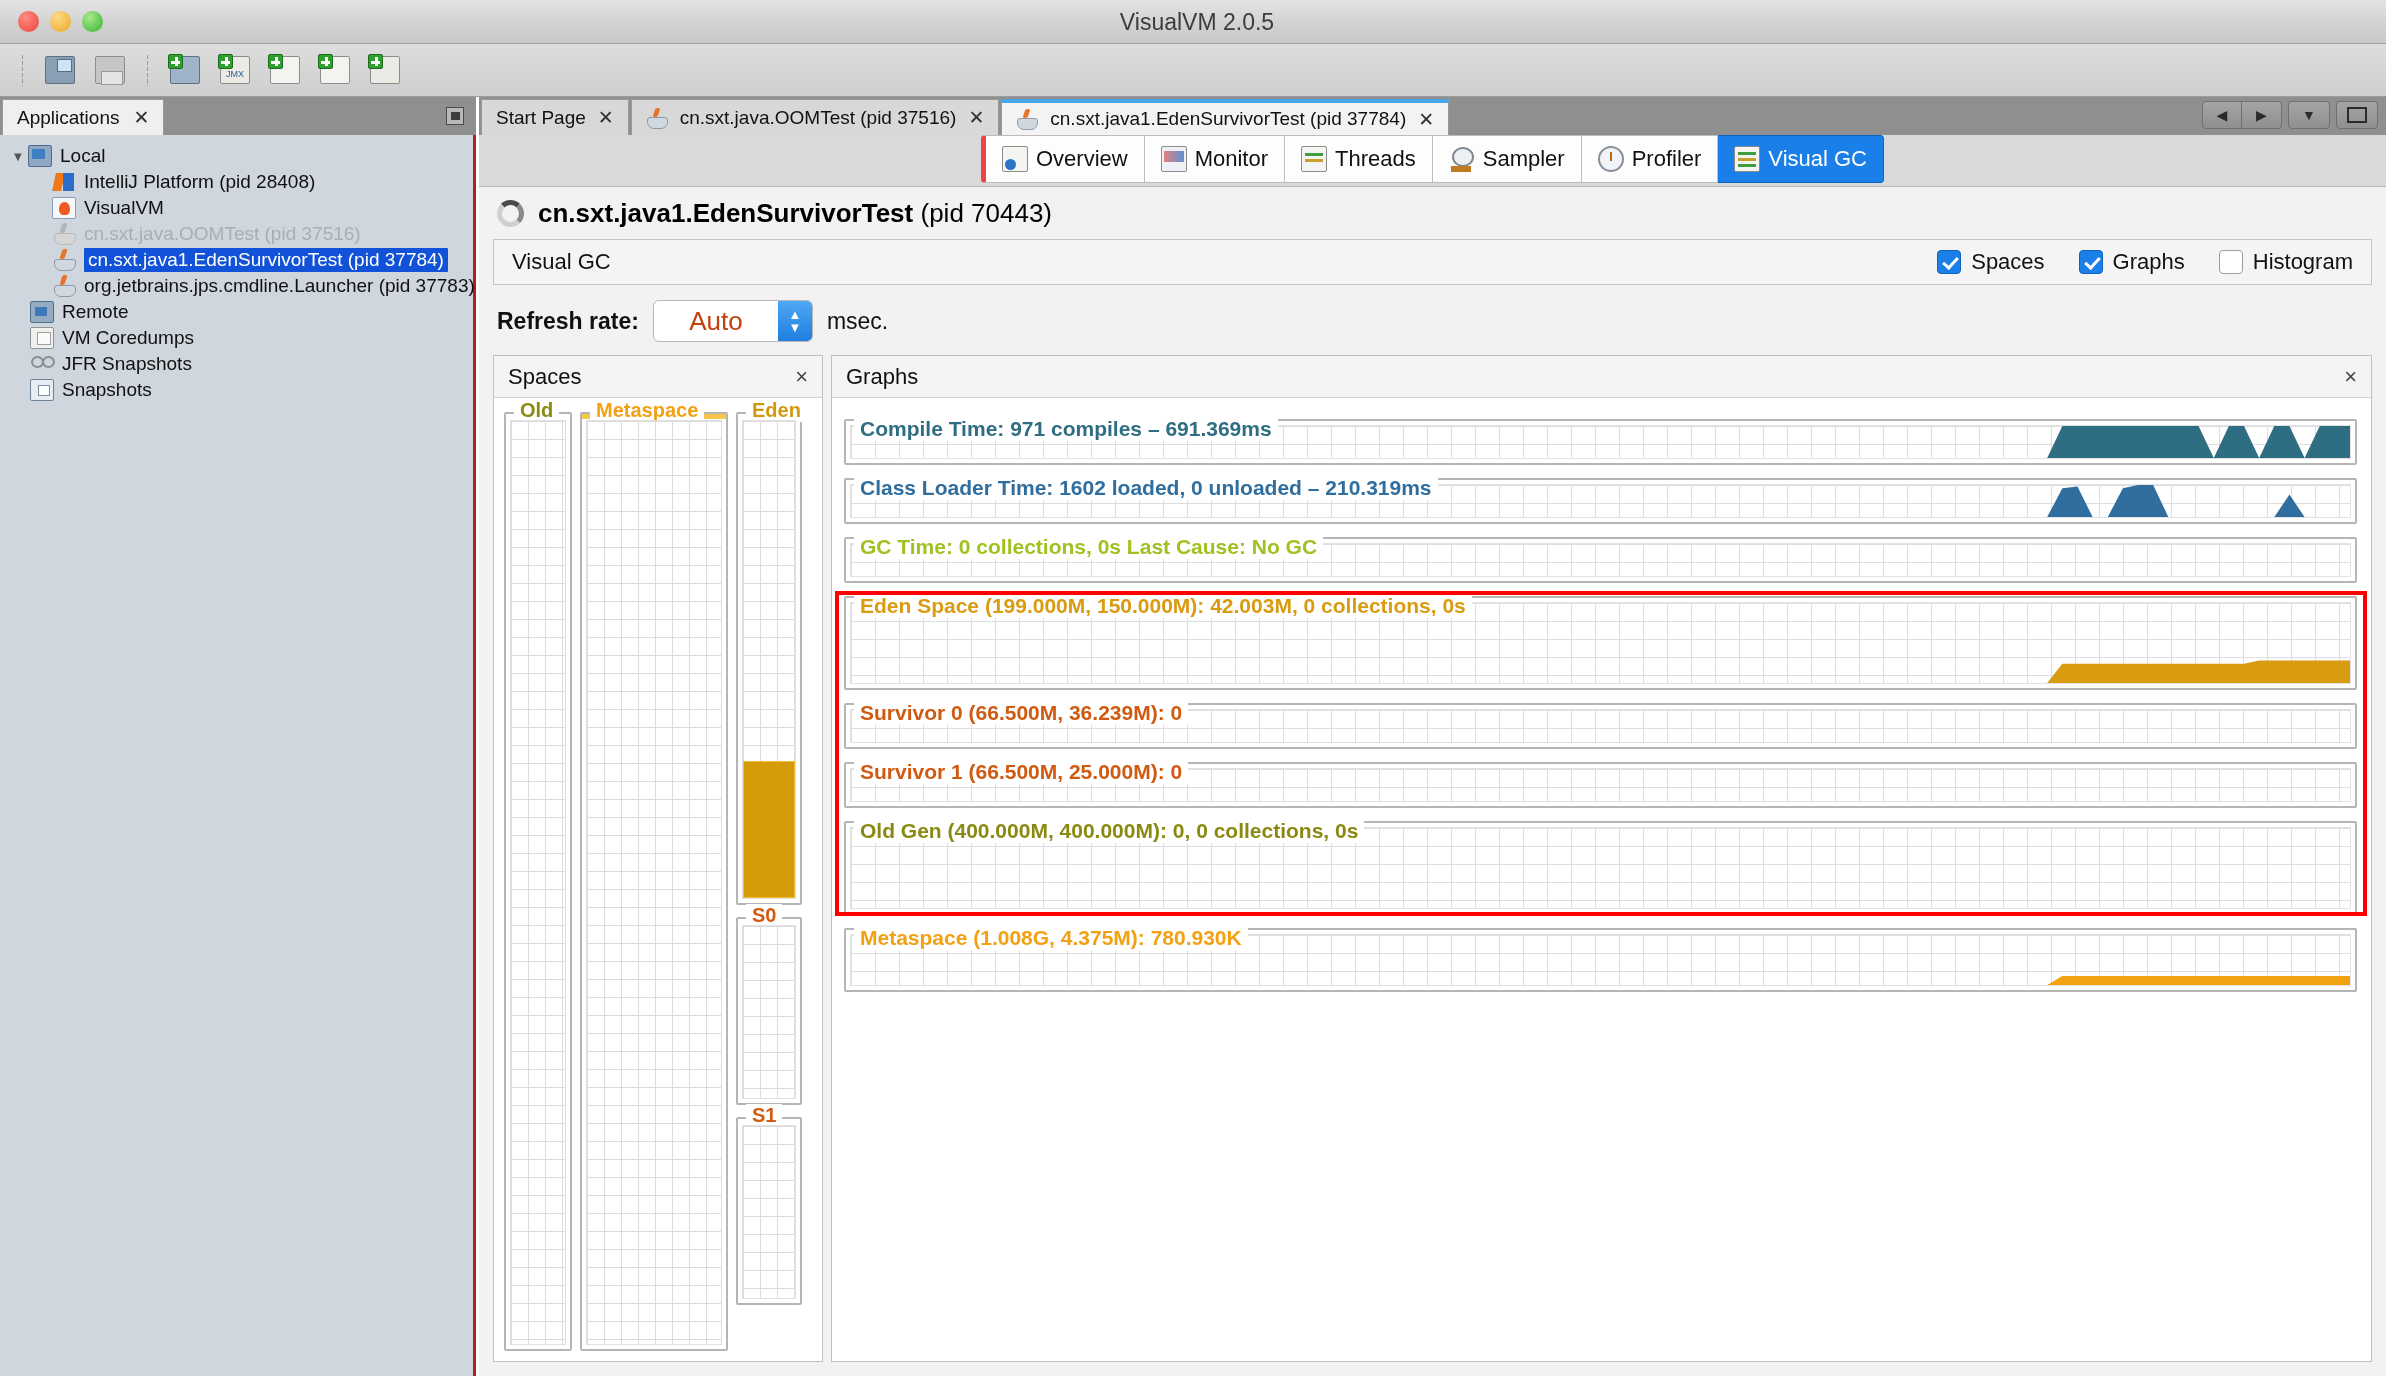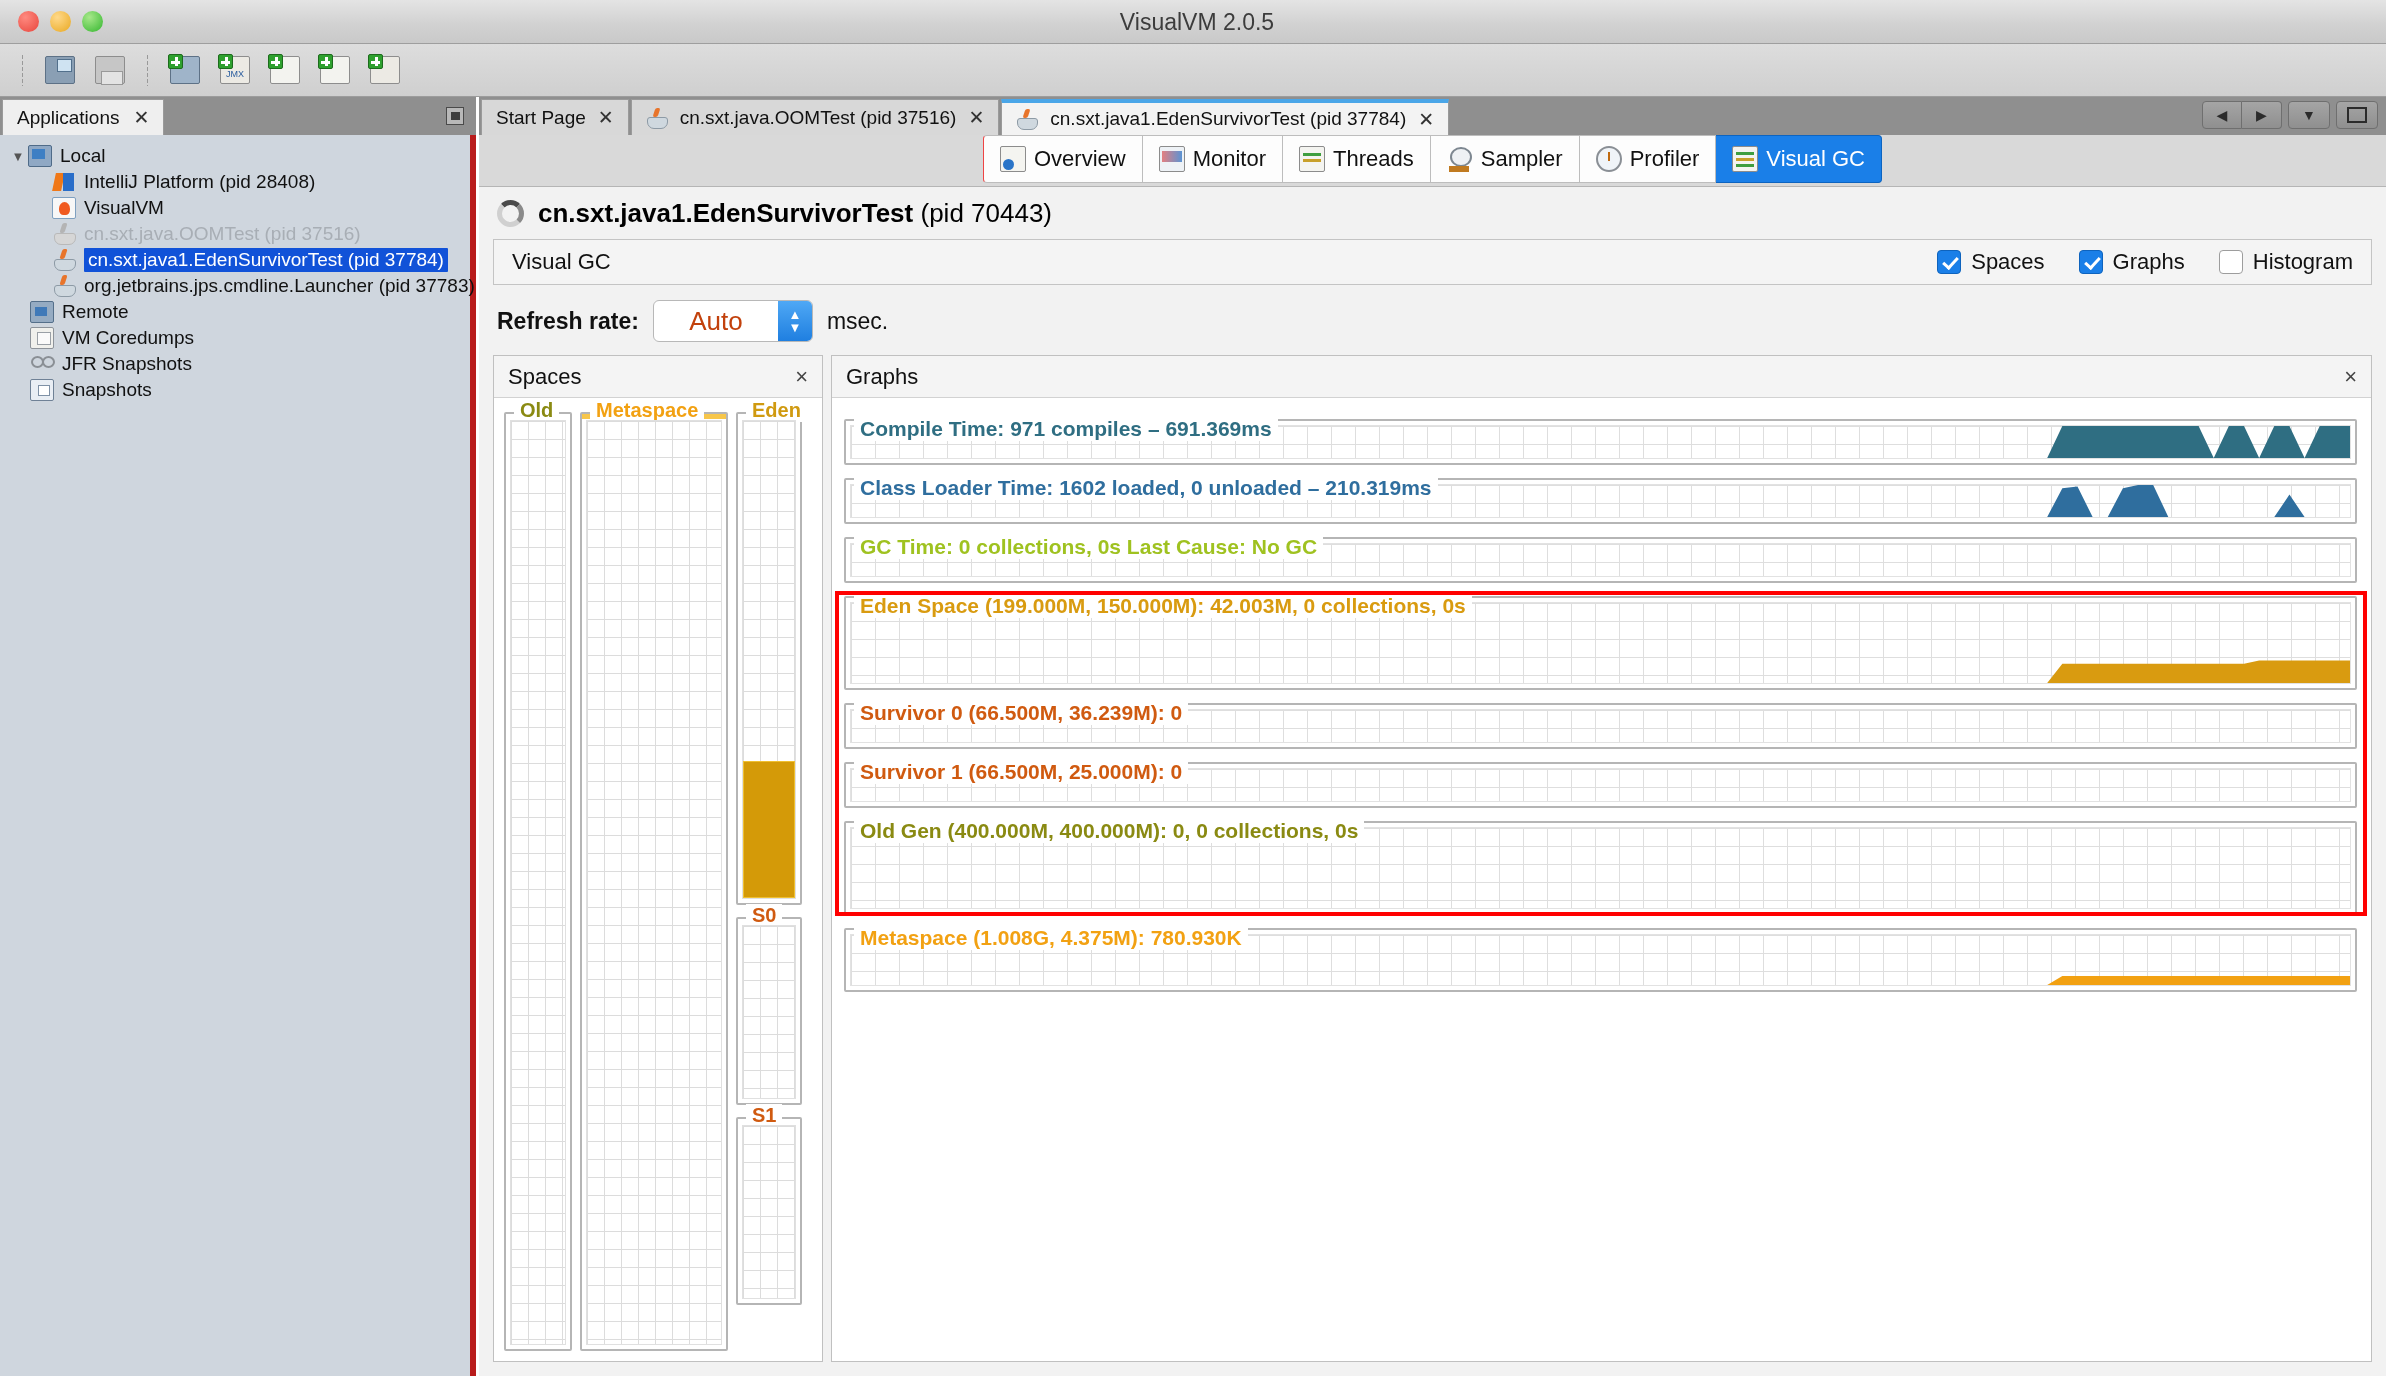--- a/index.html
+++ b/index.html
@@ -62,21 +62,21 @@
   }
   .plus::before, .plus::after {
     content:''; position:absolute; background:#fff;
   }
   .plus::before { left:6px; top:2px; width:3px; height:9px; }
   .plus::after  { left:2px; top:6px; width:9px; height:3px; }
 
   
   .left-panel {
     position: absolute; left: 0; top: 97px; width: 476px; height: 1279px;
-    background: #cfd6de; border-right: 6px solid #b91c1c;
+    background: #cfd6de; border-right: 3px solid #b91c1c;
   }
   .apps-tabstrip {
     position: absolute; left: 0; top: 0; width: 476px; height: 38px;
     background: #8f8f8f;
   }
   .apps-tab {
     position: absolute; left: 2px; top: 2px; height: 36px;
     background: #efefef; border: 1px solid #9a9a9a; border-bottom: none;
     display: flex; align-items: center; padding: 0 14px; gap: 14px;
     font-size: 19px; color: #111; cursor: pointer;
@@ -167,21 +167,21 @@
     position: absolute; left: 0; top: 38px; right: 0; height: 52px;
     background: #d9d9d9; border-bottom: 1px solid #b5b5b5;
     display: flex; justify-content: center; align-items: flex-start;
   }
   .subtabs-inner { display: flex; height: 48px; }
   .subtab {
     display: flex; align-items: center; gap: 8px; padding: 0 16px;
     background: #fdfdfd; border: 1px solid #bdbdbd; border-left: none;
     font-size: 22px; color: #111; cursor: pointer; white-space: nowrap;
   }
-  .subtab:first-child { border-left: 1px solid #ef4444; border-radius: 4px 0 0 4px; }
+  .subtab:first-child { border-left: 5px solid #ef4444; border-radius: 4px 0 0 4px; }
   .subtab:last-child { border-radius: 0 4px 4px 0; }
   .subtab.active { background: #1a7fe8; color: #fff; border-color: #0d64c0; }
   .sic { width: 26px; height: 26px; position: relative; flex: 0 0 26px; border-radius: 2px; }
   .sic-overview { background:#f4f4f0; border:1px solid #8c8c8c; }
   .sic-overview::after{content:'';position:absolute;left:2px;bottom:1px;width:11px;height:11px;background:#2a74c8;border-radius:50%;}
   .sic-monitor { background:#eef2f6; border:1px solid #8c8c8c; }
   .sic-monitor::after{content:'';position:absolute;left:2px;top:4px;right:2px;height:11px;background:linear-gradient(to right,#e05a5a,#2a74c8);opacity:.75;}
   .sic-threads { background:#f4f4f0; border:1px solid #8c8c8c; }
   .sic-threads::after{content:'';position:absolute;left:3px;top:6px;right:3px;height:3px;background:#3f9e3f;box-shadow:0 6px 0 #c8a02a;}
   .sic-sampler { background:transparent; }

